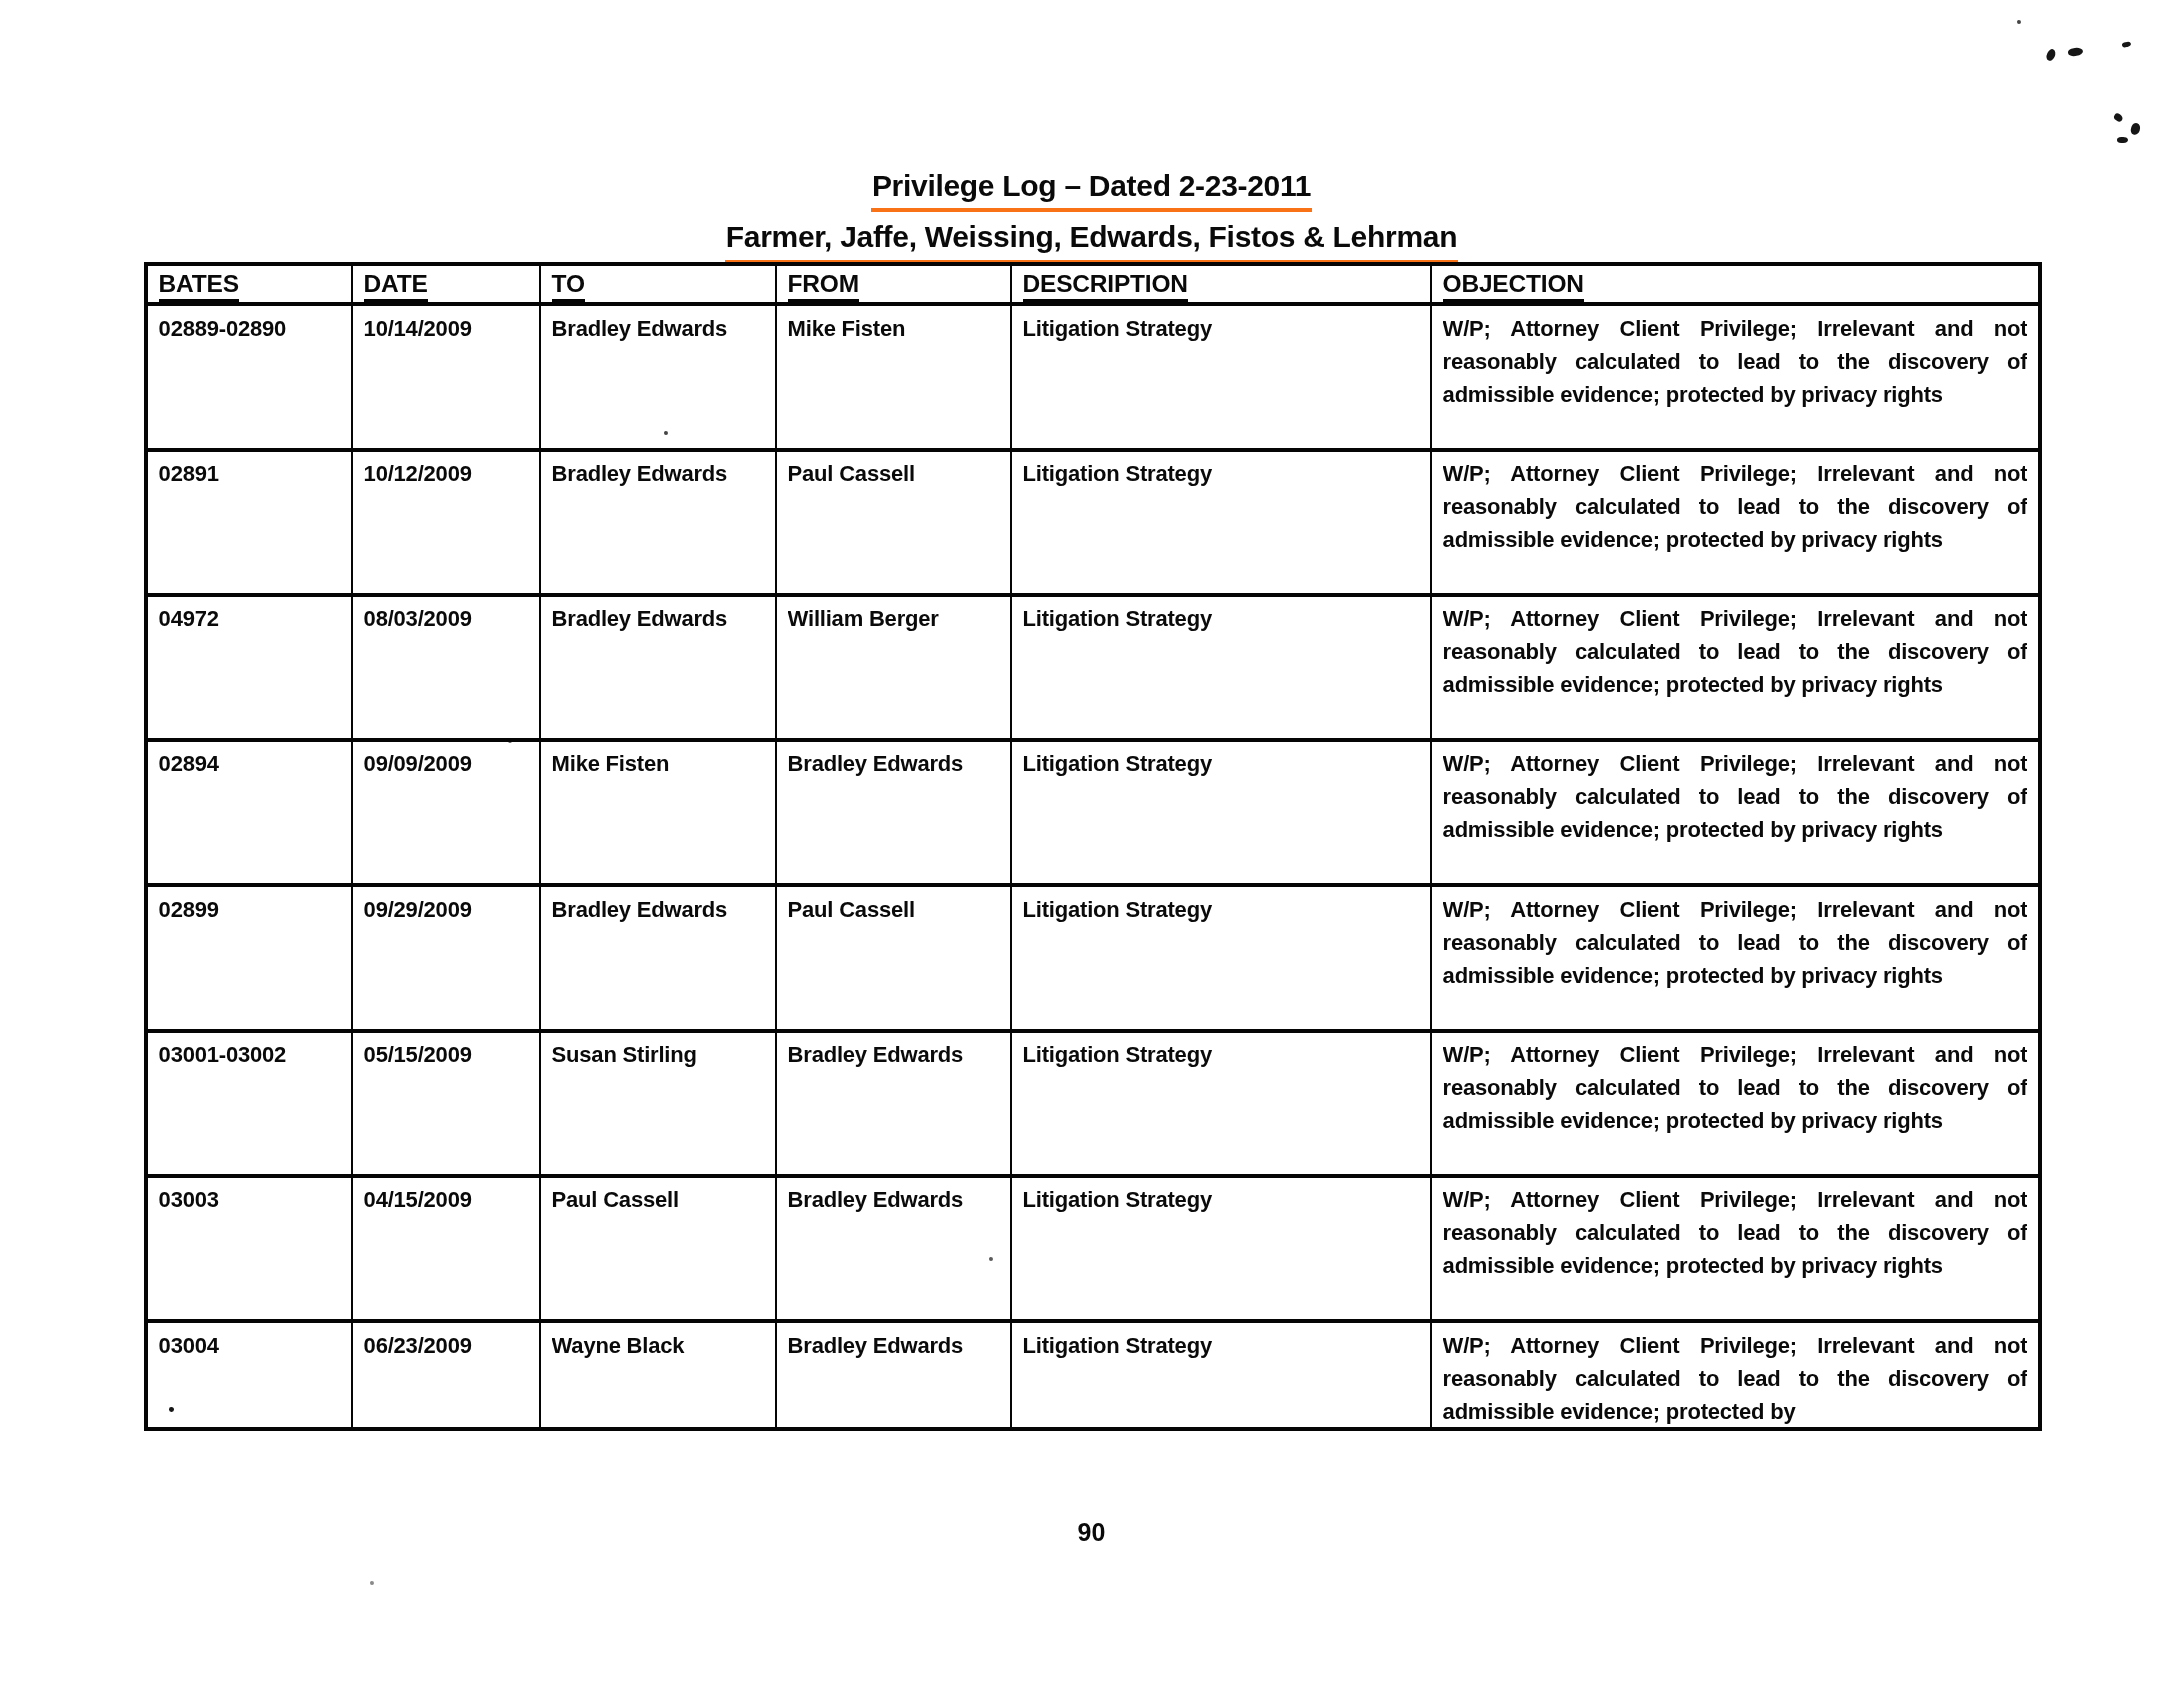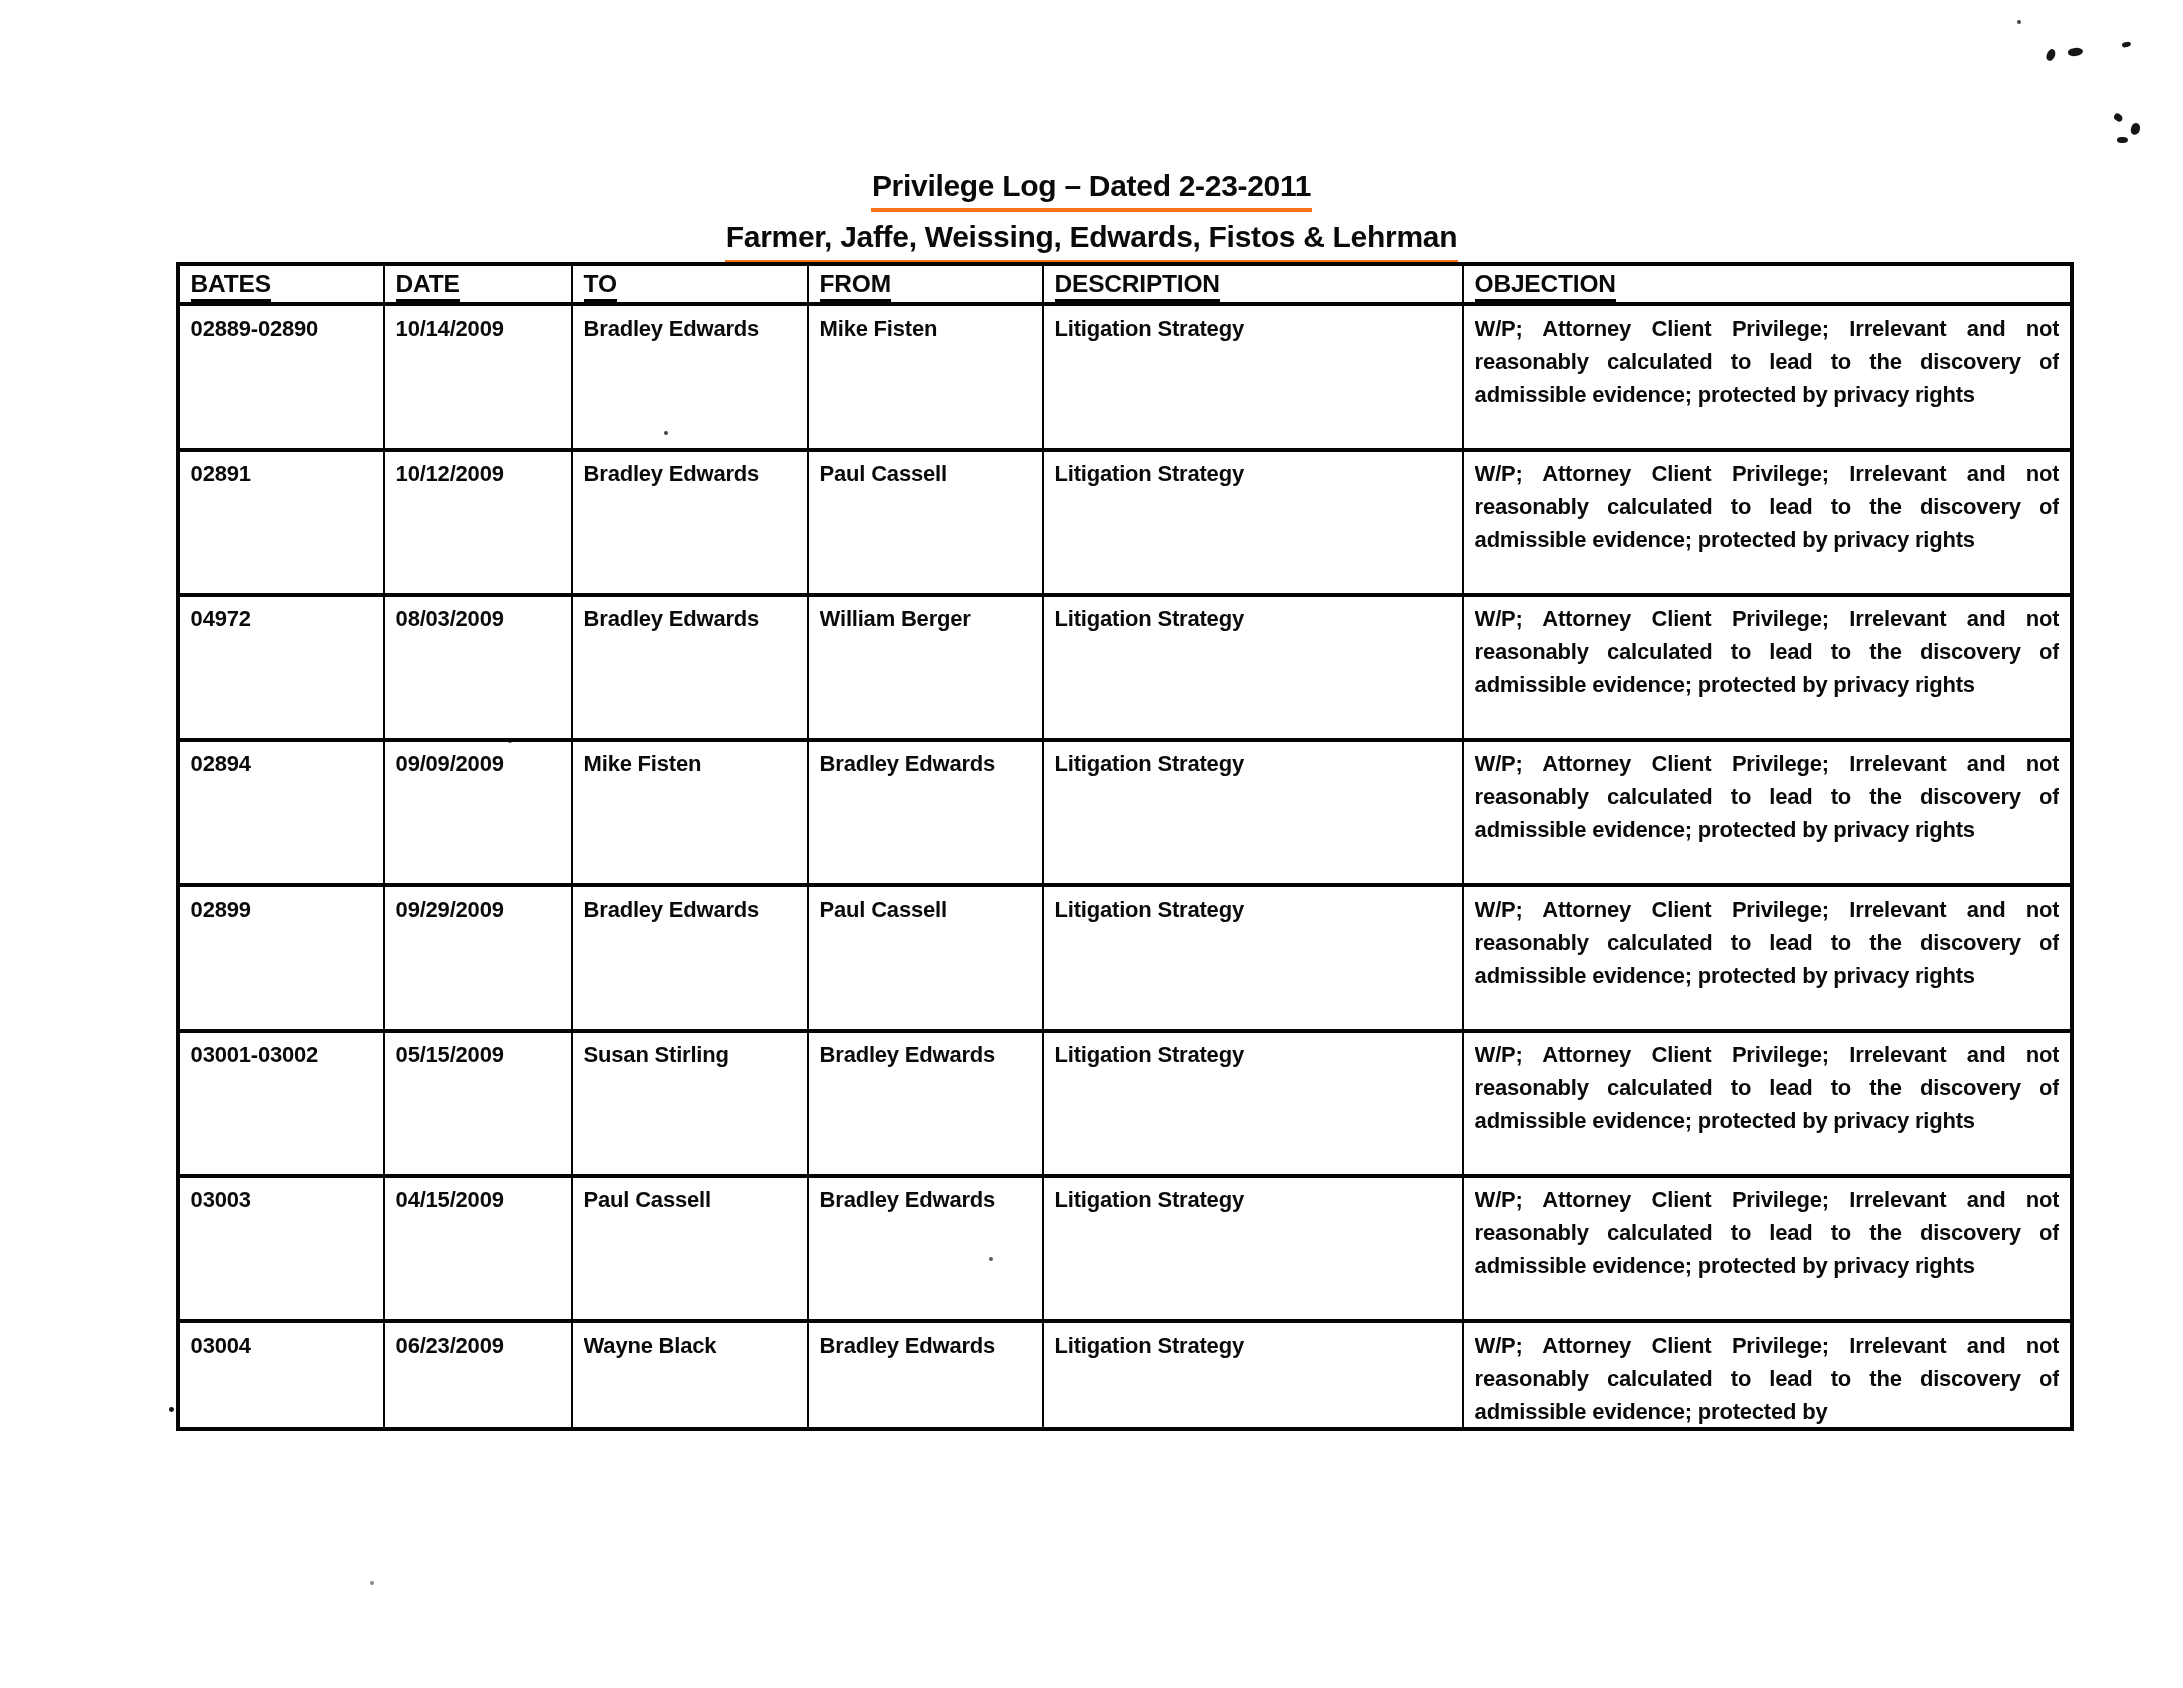--- a/index.html
+++ b/index.html
@@ -34,21 +34,21 @@
     display: inline-block;
     font-size: 30px;
     border-bottom: 4px solid #f97316;
     padding: 0 1.3px 3.3px 1.3px;
   }
   .subtitle-line { margin-top: 6px; }
 
   
   table.log-table {
     position: absolute;
-    left: 176px;
+    left: 144px;
     top: 262px;
     width: 1894px;
     table-layout: fixed;
     border-collapse: collapse;
     border: 4px solid #050505;
   }
   .log-table th, .log-table td {
     border-left: 2.6px solid #050505;
     border-right: 2.6px solid #050505;
     border-top: 4px solid #050505;
@@ -317,15 +317,16 @@
           <td class="col-description">
             <div class="cellbox">Litigation Strategy</div>
           </td>
           <td class="col-objection">
             <div class="cellbox">W/P; Attorney Client Privilege; Irrelevant and not reasonably calculated to lead to the discovery of admissible evidence; protected by</div>
           </td>
         </tr>
       </tbody>
   </table>
 
+  <div class="page-number">90</div>
 
 </div>
 
 
 </body></html>

